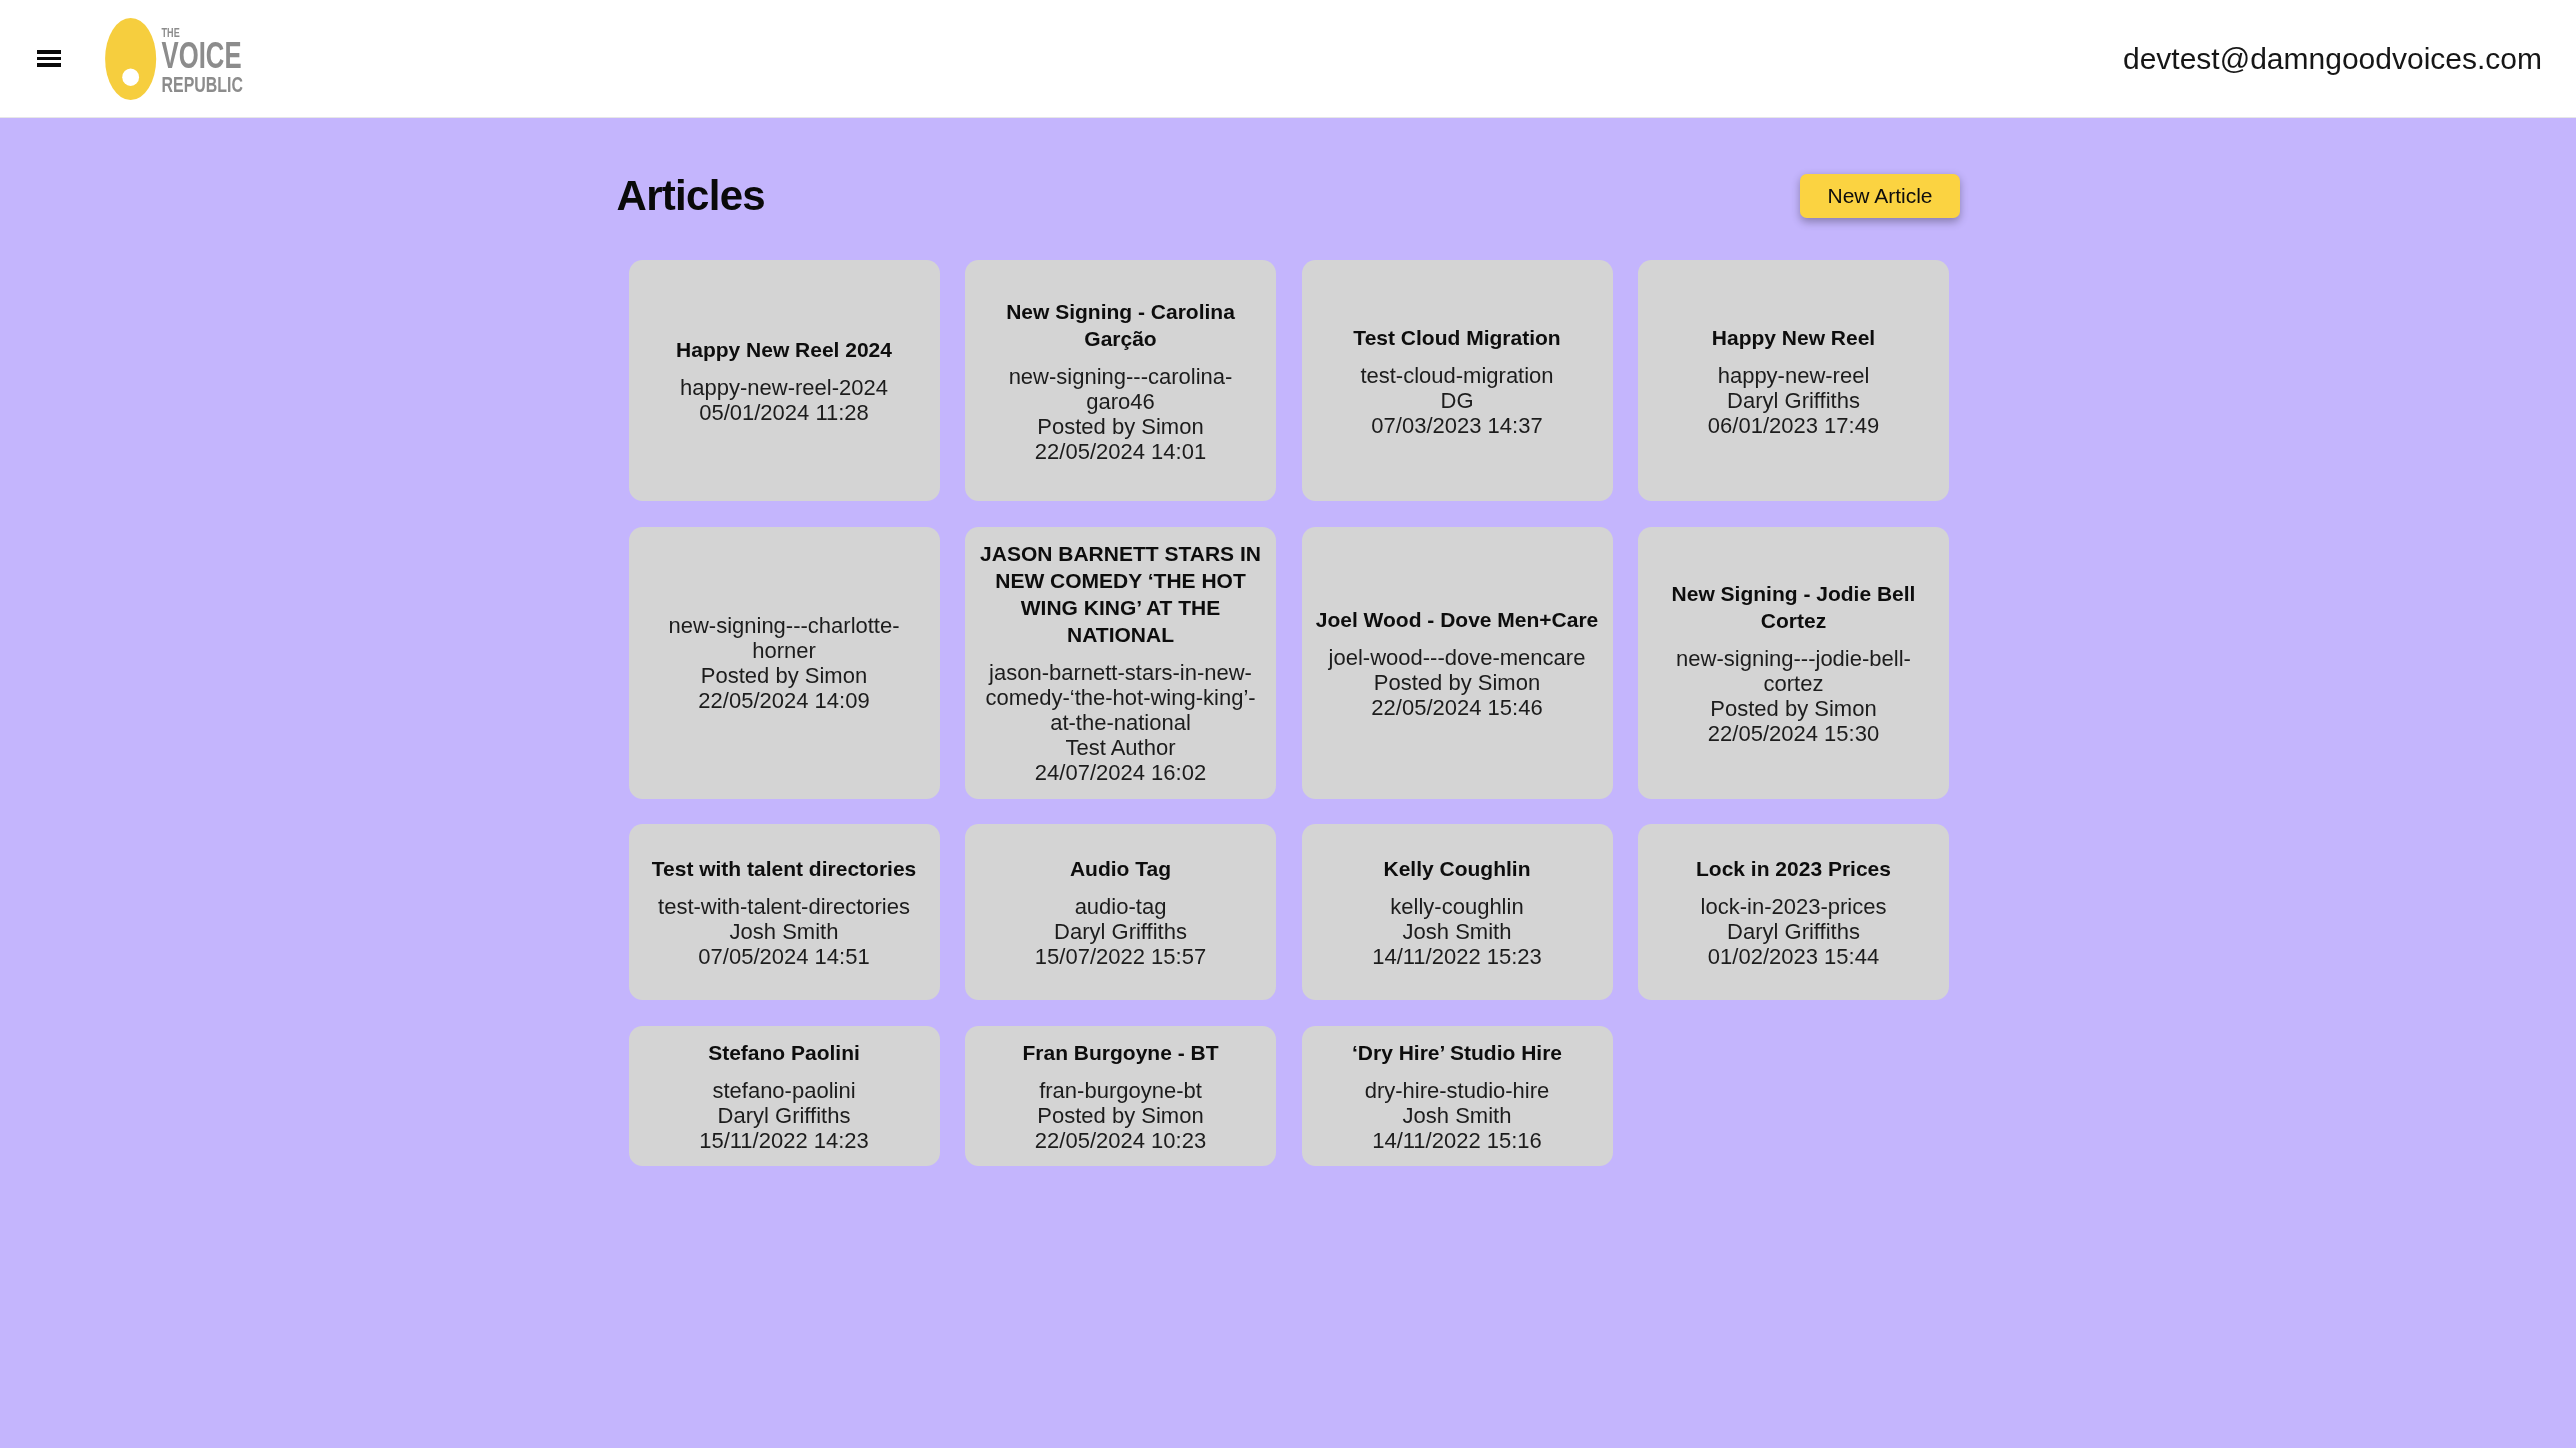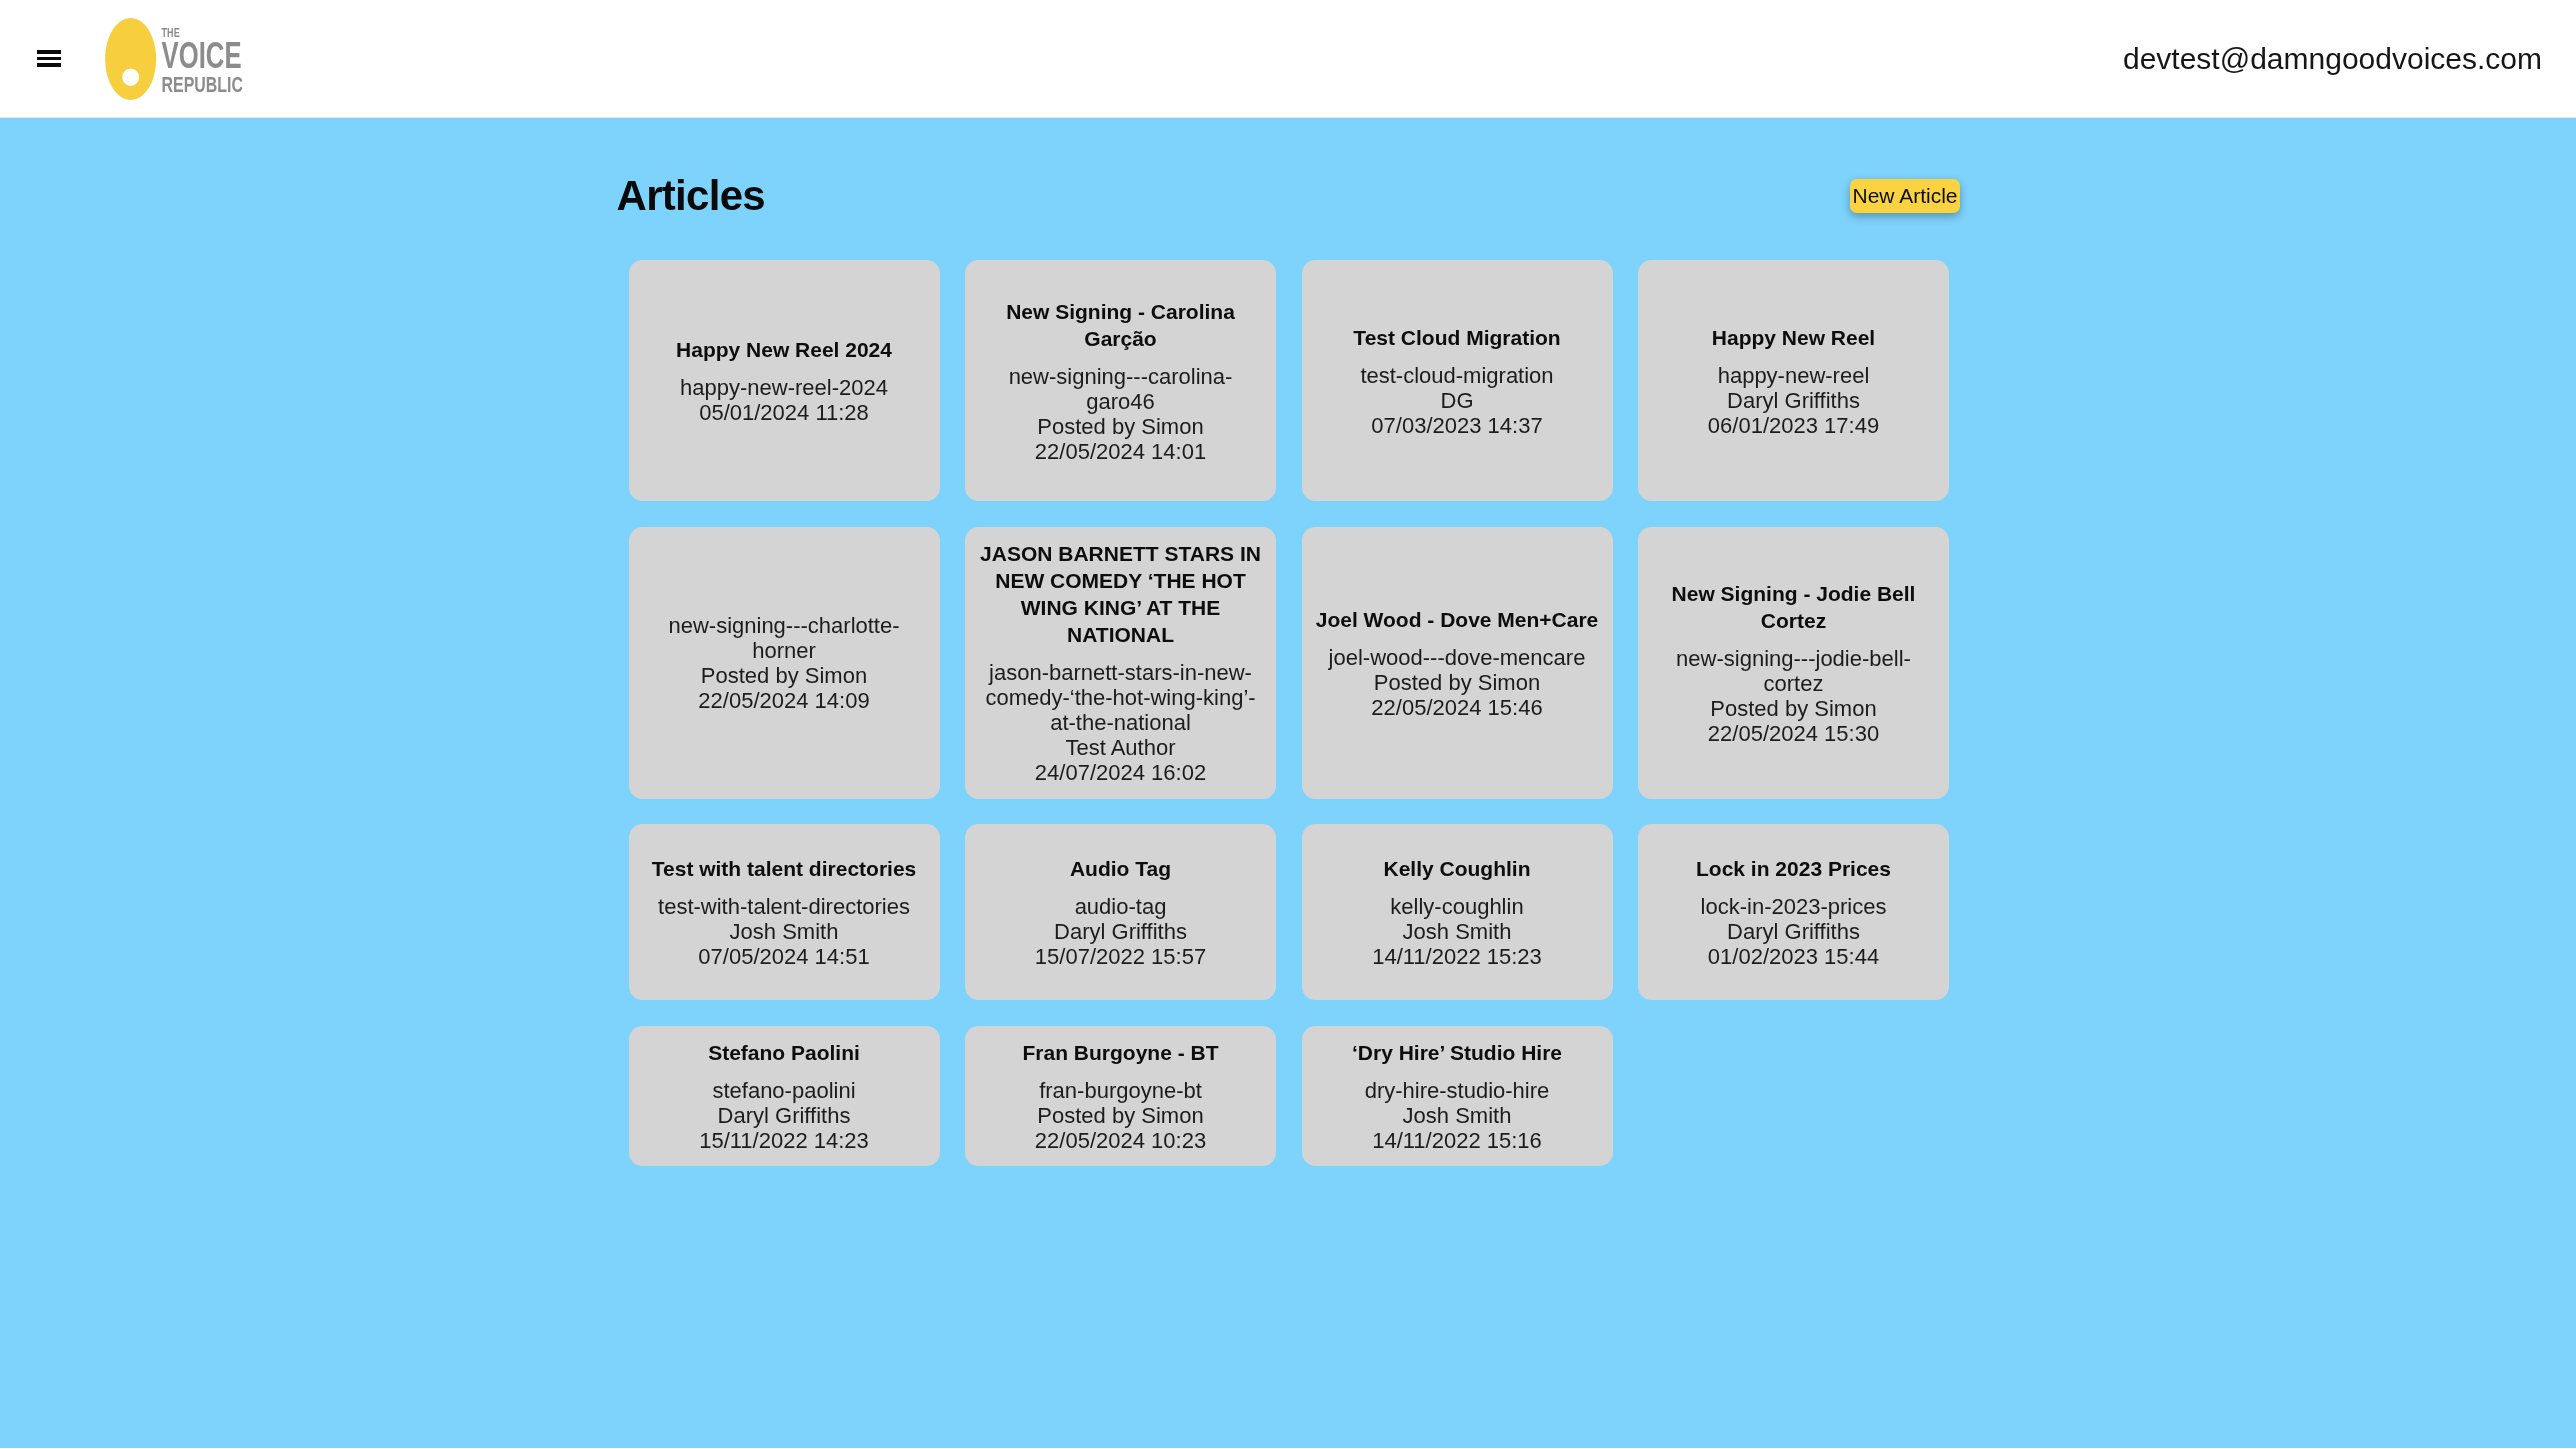--- a/index.html
+++ b/index.html
@@ -38,43 +38,43 @@
   }
   .account-email {
     margin-left: auto;
     font-size: 30px;
     color: #161616;
     white-space: nowrap;
   }
 
   
   .main {
-    background: #7dd3fc;
+    background: #c4b5fd;
     height: 1330px;
     padding-top: 54px;
   }
   .container { width: 1343px; margin: 0 auto; }
   .page-head {
     display: flex; justify-content: space-between; align-items: center;
     margin-bottom: 40px;
   }
   .page-title {
     margin: 0;
     font-size: 42px;
     font-weight: bold;
     letter-spacing: -0.7px;
     color: #0a0a0a;
   }
   .new-article-btn {
     background: #fbd341;
     color: #0d0d0d;
     border: none;
     border-radius: 6.7px;
-    height: 34px;
-    padding: 0 2px;
+    height: 44px;
+    padding: 0 27px;
     font-family: "Liberation Sans", sans-serif;
     font-size: 21px;
     box-shadow: 0 3.4px 8px rgba(0,0,0,0.30);
     cursor: pointer;
   }
 
   
   .grid {
     width: 1319px;
     margin: 0 auto;

